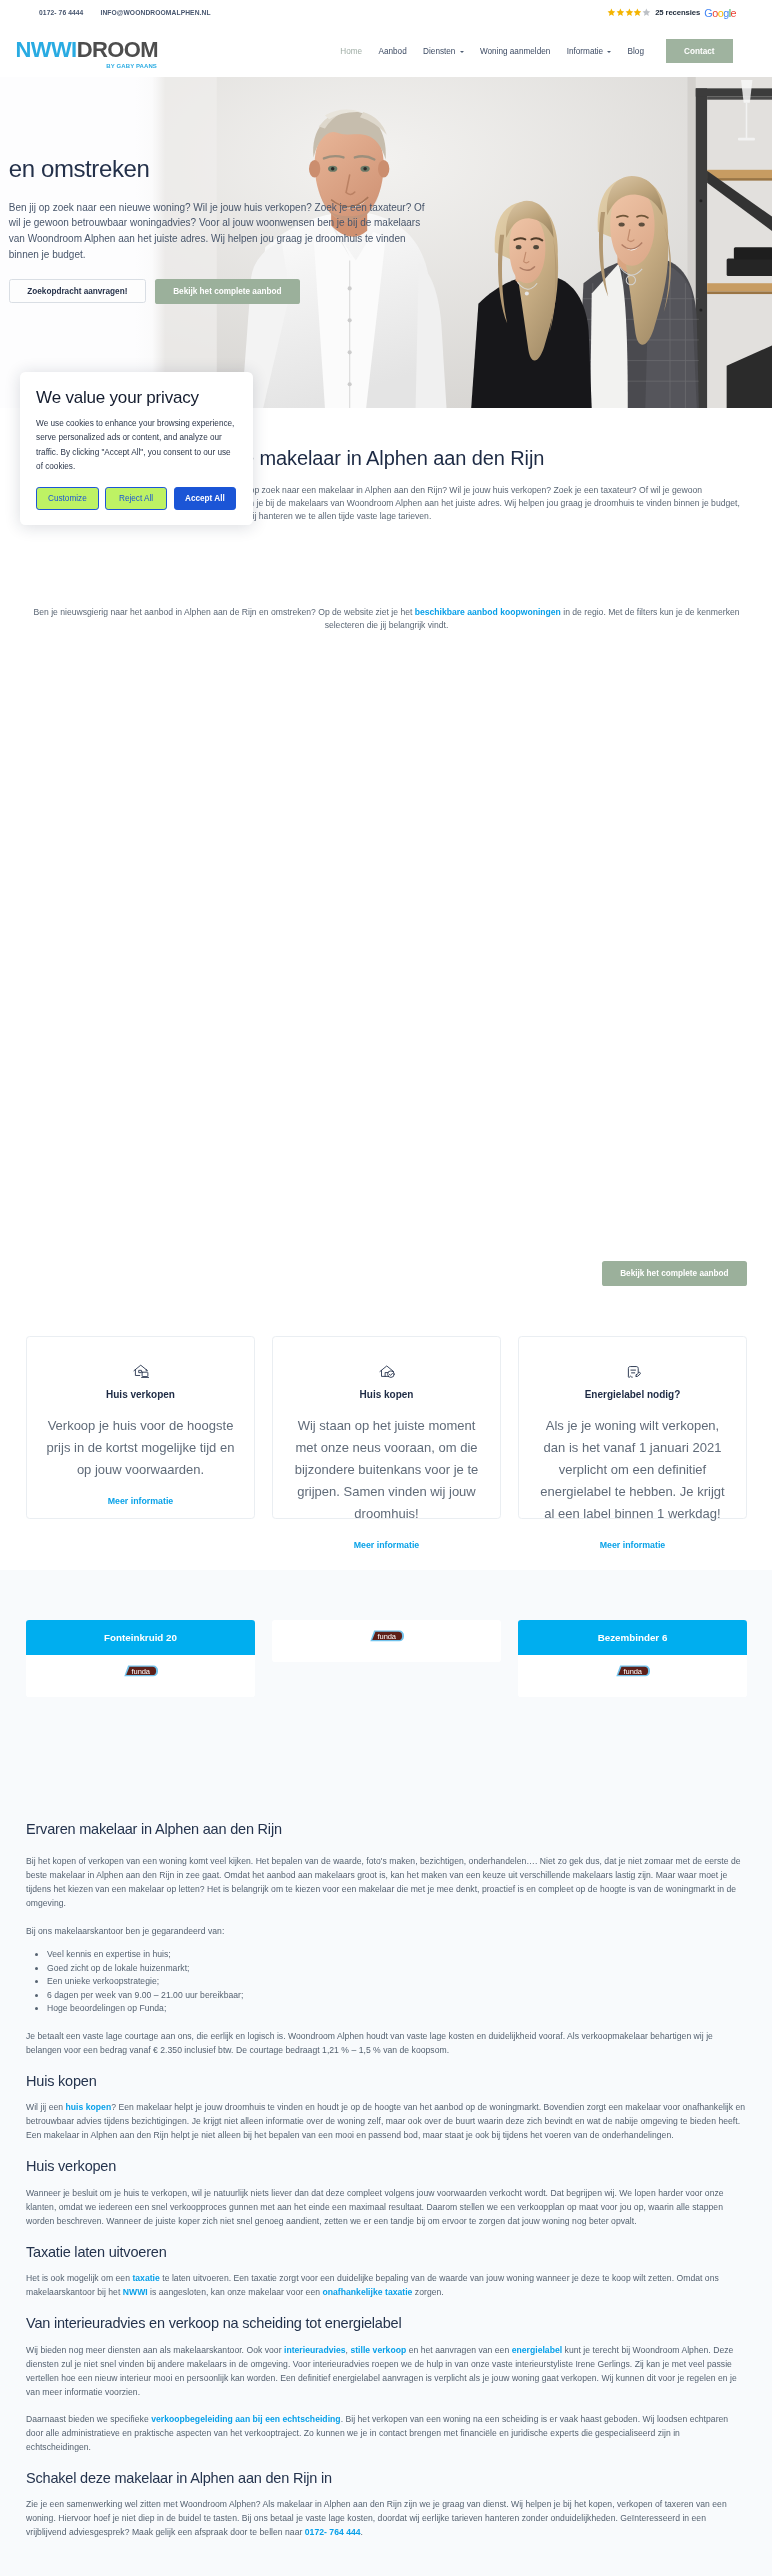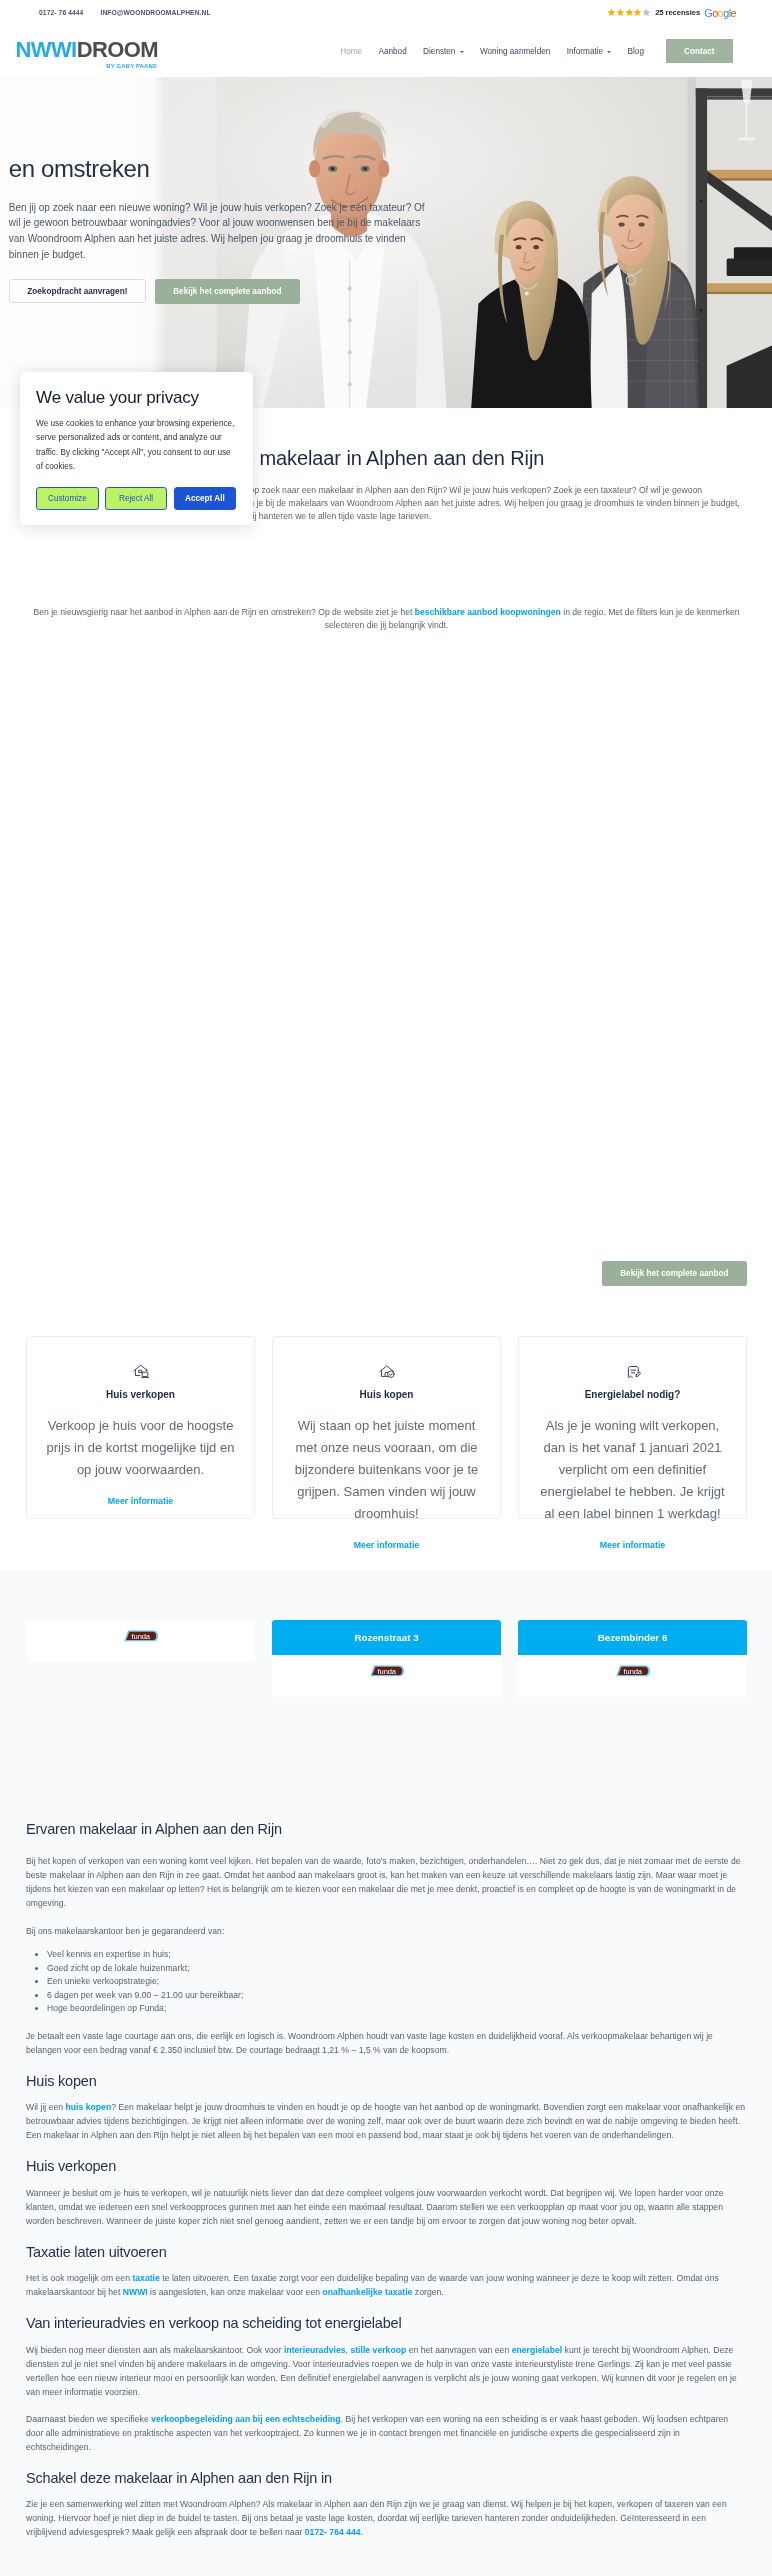--- a/index.html
+++ b/index.html
@@ -370,20 +370,21 @@
           <svg width="17.5" height="17.5" viewBox="0 0 32 32" fill="none" stroke="#22304a" stroke-width="1.7" stroke-linecap="round" stroke-linejoin="round">
             <path d="M26 17.5V10c0-2.2-1.3-3.5-3.5-3.5h-11C9.3 6.5 8 7.8 8 10v15.2c0 .9 1 1.4 1.7.8l2.3-2 2.3 2c.3.3.7.3 1 .1"></path>
             <path d="M12.6 13h8.4M13.8 18h5.8"></path>
             <path d="m23.1 21.6 4-4c.7-.7 1.8-.7 2.4 0 .7.7.7 1.8 0 2.4l-4 4c-.3.3-.9.5-1.3.5l-2.5.3.3-2.5c0-.4.2-.9.5-1.2z"></path>
           </svg>
         </div><h3>Energielabel nodig?</h3><p>Als je je woning wilt verkopen, dan is het vanaf 1 januari 2021 verplicht om een definitief energielabel te hebben.  Je krijgt al een label binnen 1 werkdag!</p><a href="#">Meer informatie</a></div>
     </div>
 
   <div class="reviews-band" id="reviews">
       <div class="rcard">
+        <div class="head">Fonteinkruid 20</div>
         <div class="body"><span class="funda"><svg viewBox="0 0 68 24" width="35" height="12.4">
               <path d="M10 1 H59 a9 9 0 0 1 9 9 v3 a9 9 0 0 1 -9 9 H2.5 Z" fill="#72c3ec"></path>
               <path d="M12.6 3.6 H57 a7.2 7.2 0 0 1 7.2 7.2 v1.6 a7.2 7.2 0 0 1 -7.2 7.2 H6.2 Z" fill="#5d2019"></path>
               <text x="34.5" y="17.4" font-family="Liberation Sans,sans-serif" font-size="14.6" font-weight="400" fill="#ffffff" text-anchor="middle" letter-spacing="-.2">funda</text>
             </svg></span><div class="rstars">
             <svg class="star" viewBox="0 0 24 24" width="12" height="12">
               <path fill="#f1a71d" d="M12 1.6l3.1 6.9 7.4.8-5.5 5 1.5 7.4L12 18l-6.5 3.7L7 14.3l-5.5-5 7.4-.8z"></path>
             </svg>
             <svg class="star" viewBox="0 0 24 24" width="12" height="12">
               <path fill="#f1a71d" d="M12 1.6l3.1 6.9 7.4.8-5.5 5 1.5 7.4L12 18l-6.5 3.7L7 14.3l-5.5-5 7.4-.8z"></path>
@@ -393,21 +394,20 @@
             </svg>
             <svg class="star" viewBox="0 0 24 24" width="12" height="12">
               <path fill="#f1a71d" d="M12 1.6l3.1 6.9 7.4.8-5.5 5 1.5 7.4L12 18l-6.5 3.7L7 14.3l-5.5-5 7.4-.8z"></path>
             </svg>
             <svg class="star" viewBox="0 0 24 24" width="12" height="12">
               <path fill="#f1a71d" d="M12 1.6l3.1 6.9 7.4.8-5.5 5 1.5 7.4L12 18l-6.5 3.7L7 14.3l-5.5-5 7.4-.8z"></path>
             </svg>
           </div></div>
       </div>
       <div class="rcard">
-        <div class="head">Rozenstraat 3</div>
         <div class="body"><span class="funda"><svg viewBox="0 0 68 24" width="35" height="12.4">
               <path d="M10 1 H59 a9 9 0 0 1 9 9 v3 a9 9 0 0 1 -9 9 H2.5 Z" fill="#72c3ec"></path>
               <path d="M12.6 3.6 H57 a7.2 7.2 0 0 1 7.2 7.2 v1.6 a7.2 7.2 0 0 1 -7.2 7.2 H6.2 Z" fill="#5d2019"></path>
               <text x="34.5" y="17.4" font-family="Liberation Sans,sans-serif" font-size="14.6" font-weight="400" fill="#ffffff" text-anchor="middle" letter-spacing="-.2">funda</text>
             </svg></span><div class="rstars">
             <svg class="star" viewBox="0 0 24 24" width="12" height="12">
               <path fill="#f1a71d" d="M12 1.6l3.1 6.9 7.4.8-5.5 5 1.5 7.4L12 18l-6.5 3.7L7 14.3l-5.5-5 7.4-.8z"></path>
             </svg>
             <svg class="star" viewBox="0 0 24 24" width="12" height="12">
               <path fill="#f1a71d" d="M12 1.6l3.1 6.9 7.4.8-5.5 5 1.5 7.4L12 18l-6.5 3.7L7 14.3l-5.5-5 7.4-.8z"></path>

